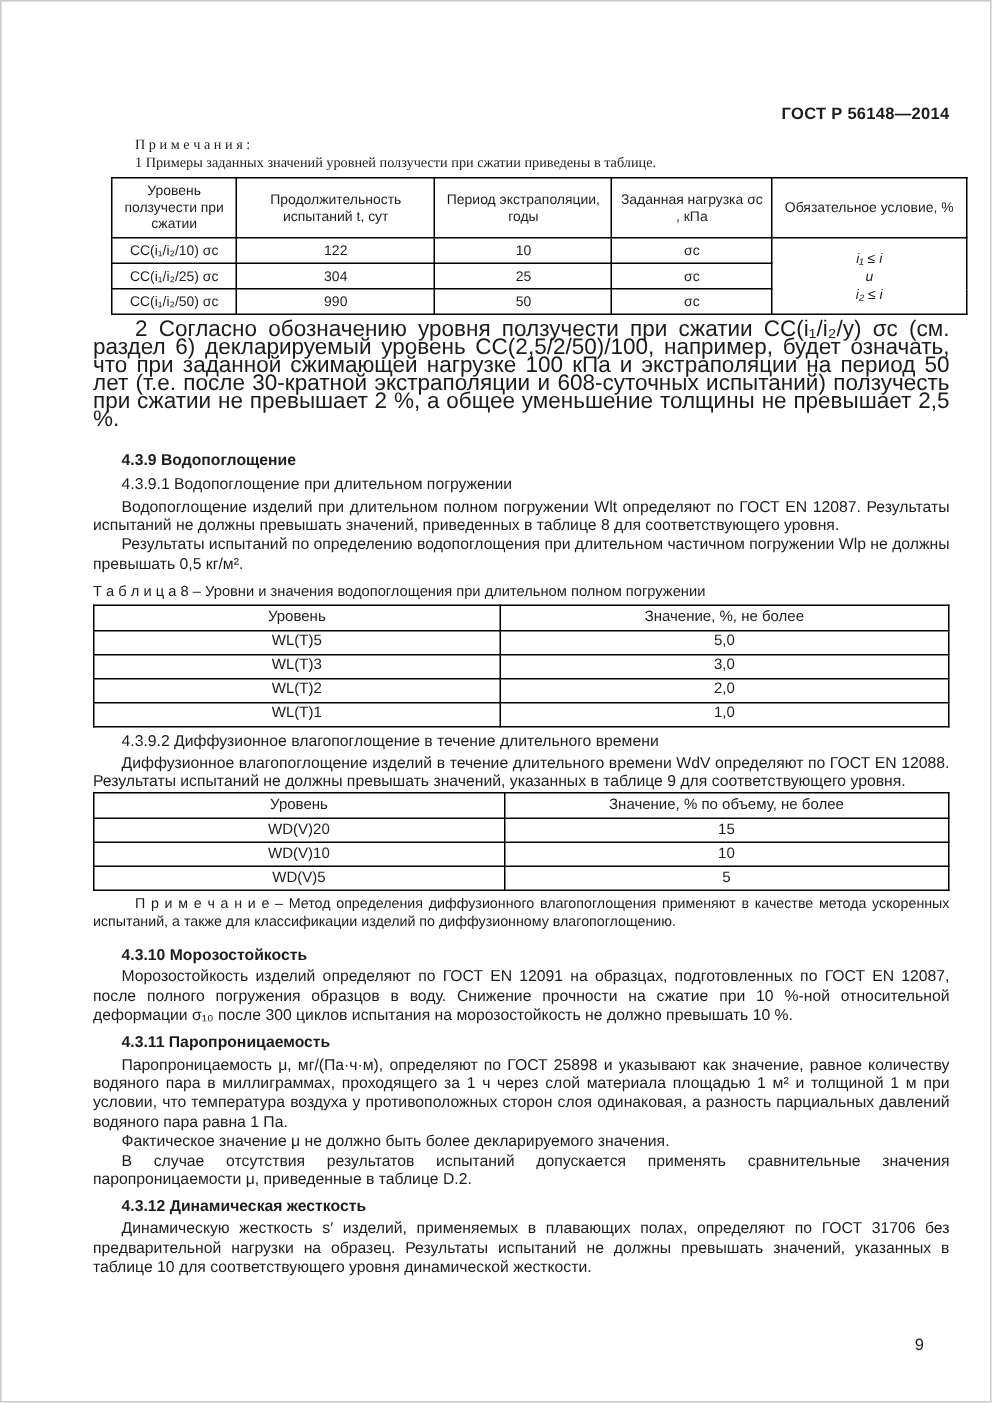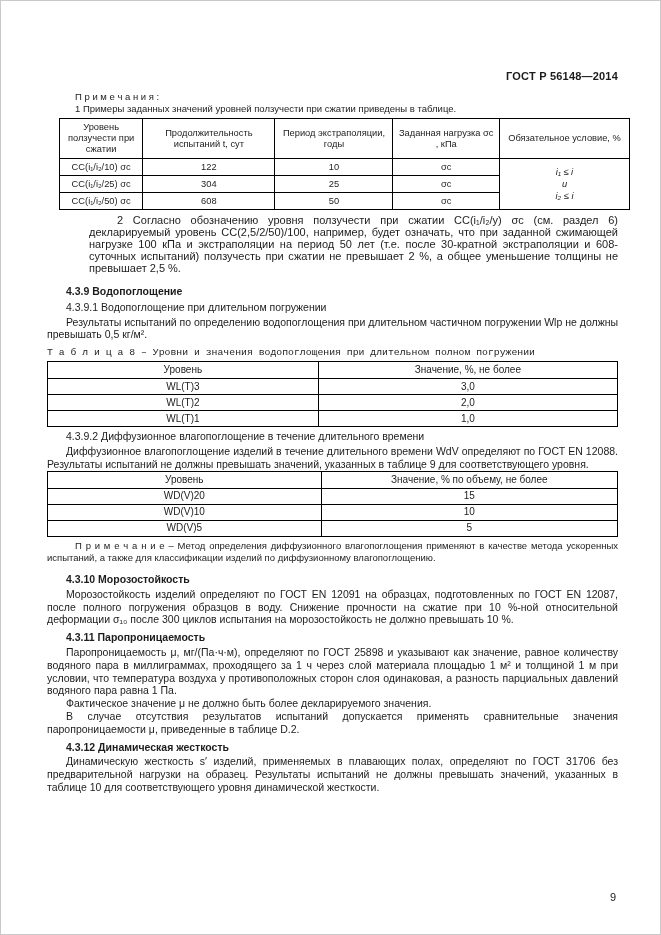--- a/index.html
+++ b/index.html
@@ -5,39 +5,39 @@
   html, body { margin: 0; padding: 0; }
   body {
     width: 661px; height: 935px;
     background: #ffffff;
     position: relative;
     overflow: hidden;
     font-family: "Liberation Sans", "DejaVu Sans", sans-serif;
     color: #1c1c1c;
   }
   .scan-frame { position: absolute; inset: 0; border: 1px solid #c9c9c9; pointer-events: none; }
-  .page { position: absolute; left: 47px; top: 70px; width: 571px; }
+  .page { position: absolute; left: 62px; top: 70px; width: 571px; }
   .doc-code { font-size: 11px; font-weight: bold; text-align: right; letter-spacing: .2px; margin-bottom: 9px; }
   .small { font-size: 9.5px; line-height: 12px; }
-  .note-label, .note-item { text-indent: 28px; }
+  .note-label, .note-item { text-indent: 28px; font-family: Liberation Serif, serif; }
   .para { font-size: 10.5px; line-height: 12.8px; text-align: justify; text-indent: 19px; margin: 0; }
   .h   { font-size: 10.5px; line-height: 12.8px; font-weight: bold; text-indent: 19px; margin: 5px 0 2px 0; }
   .sub { font-size: 10.5px; line-height: 12.8px; text-indent: 19px; margin: 3px 0 2px 0; }
   table { border-collapse: collapse; width: 100%; table-layout: fixed; }
   .tbl th, .tbl td { border: 1px solid #000; text-align: center; vertical-align: middle; }
   .creep { font-size: 9.3px; line-height: 11px; margin-top: 3px; margin-left: 12px; }
   .creep th { font-weight: normal; padding: 3px 3px; }
   .creep td { padding: 1.5px 3px; height: 13px; }
   .cond { font-style: italic; }
   .cond div { line-height: 12px; }
-  .caption { font-size: 9.8px; line-height: 12px; margin: 6px 0 2px 0; font-family: Liberation Mono, monospace; }
+  .caption { font-size: 9.8px; line-height: 12px; margin: 6px 0 2px 0; }
   .lvl { font-size: 10px; line-height: 12px; border-radius: 32px; }
   .lvl th { font-weight: normal; padding: 2px 3px; }
   .lvl td { padding: 1.5px 3px; }
-  .note2    { font-size: 11px; line-height: 12px; text-align: justify; text-indent: 28px; margin-top: 4px; margin-left: 42px; }
+  .note2    { font-size: 15px; line-height: 12px; text-align: justify; text-indent: 28px; margin-top: 4px; }
   .tbl-note { font-size: 9.5px; line-height: 12px; text-align: justify; text-indent: 28px; margin-top: 3px; }
   .page-num { position: absolute; right: 45px; top: 891px; font-size: 11px; }
 </style>
 </head>
 <body>
 
 <div class="scan-frame"></div>
 
 <div class="page">
 
@@ -78,46 +78,51 @@
         </td>
       </tr>
       <tr>
         <td>CC(i₁/i₂/25) σc</td>
         <td>304</td>
         <td>25</td>
         <td>σc</td>
       </tr>
       <tr>
         <td>CC(i₁/i₂/50) σc</td>
-        <td>608</td>
+        <td>990</td>
         <td>50</td>
         <td>σc</td>
       </tr>
     </tbody>
   </table>
 
   <p class="note2">2 Согласно обозначению уровня ползучести при сжатии CC(i₁/i₂/y) σc (см. раздел 6) декларируемый уровень CC(2,5/2/50)/100, например, будет означать, что при заданной сжимающей нагрузке 100 кПа и экстраполяции на период 50 лет (т.е. после 30-кратной экстраполяции и 608-суточных испытаний) ползучесть при сжатии не превышает 2 %, а общее уменьшение толщины не превышает 2,5 %.</p>
 
   <p class="h">4.3.9 Водопоглощение</p>
   <p class="sub">4.3.9.1 Водопоглощение при длительном погружении</p>
+  <p class="para">Водопоглощение изделий при длительном полном погружении Wlt определяют по ГОСТ EN 12087. Результаты испытаний не должны превышать значений, приведенных в таблице 8 для соответствующего уровня.</p>
   <p class="para">Результаты испытаний по определению водопоглощения при длительном частичном погружении Wlp не должны превышать 0,5 кг/м².</p>
 
   <p class="caption">Т а б л и ц а 8 – Уровни и значения водопоглощения при длительном полном погружении</p>
   <table class="tbl lvl">
     <colgroup>
         <col style="width:47.5%">
         <col>
       </colgroup>
     <thead>
       <tr>
         <th>Уровень</th>
         <th>Значение, %, не более</th>
       </tr>
     </thead>
     <tbody>
+      <tr>
+        <td>WL(T)5</td>
+        <td>5,0</td>
+      </tr>
       <tr>
         <td>WL(T)3</td>
         <td>3,0</td>
       </tr>
       <tr>
         <td>WL(T)2</td>
         <td>2,0</td>
       </tr>
       <tr>
         <td>WL(T)1</td>

